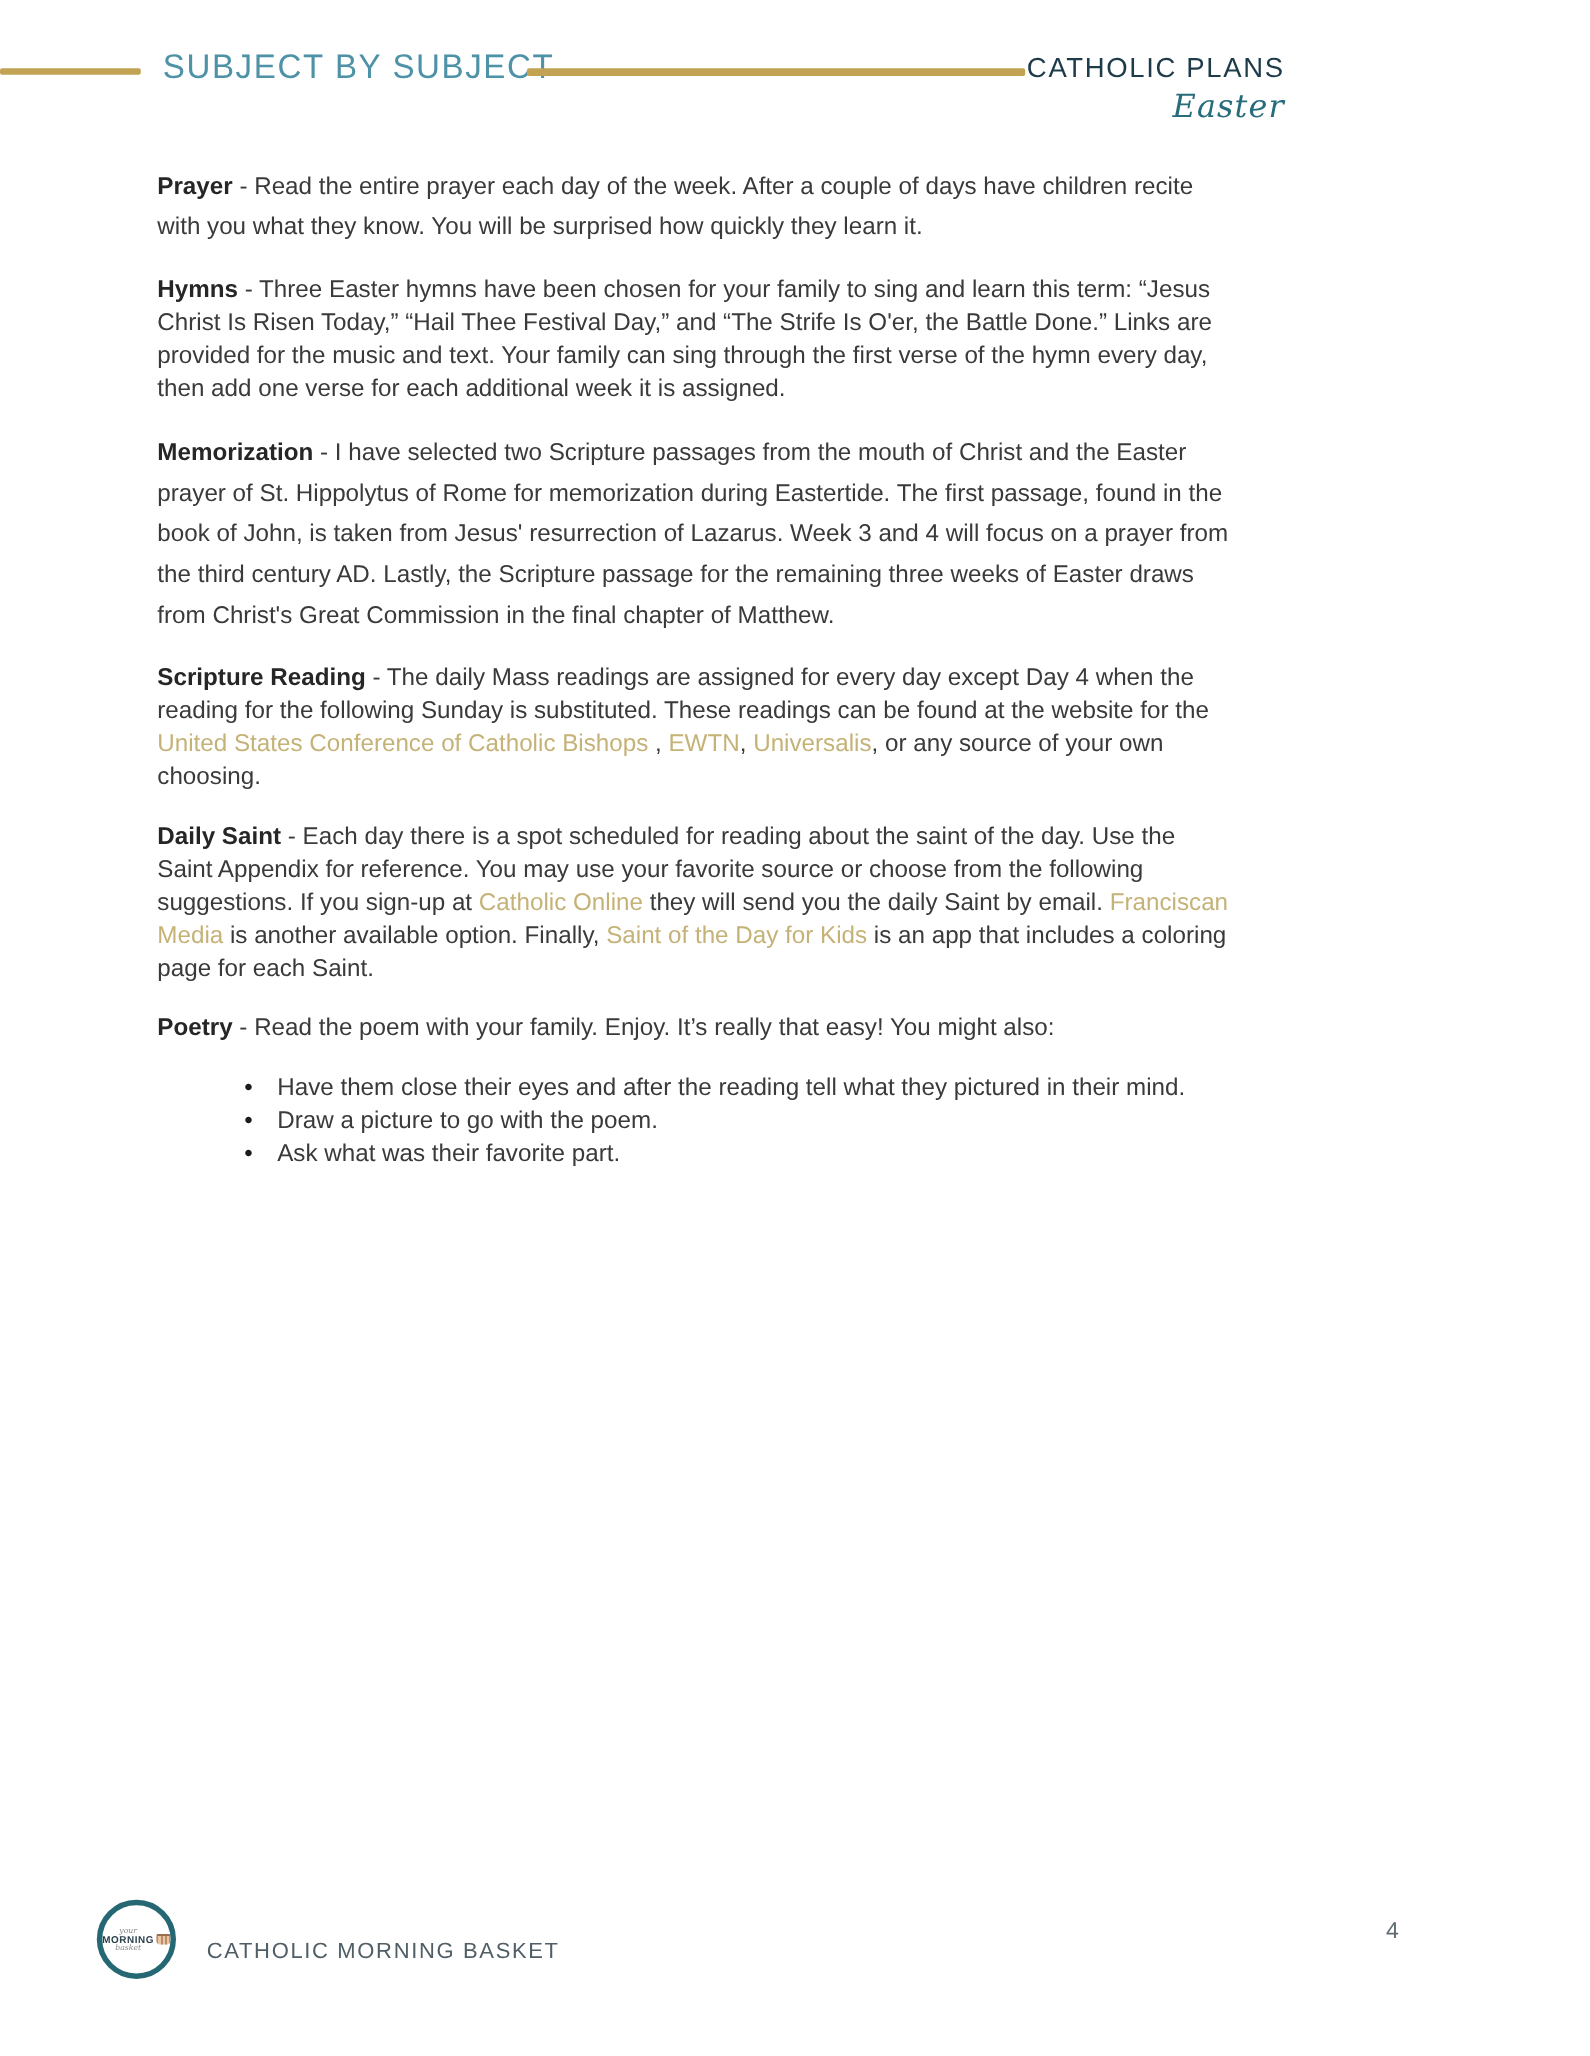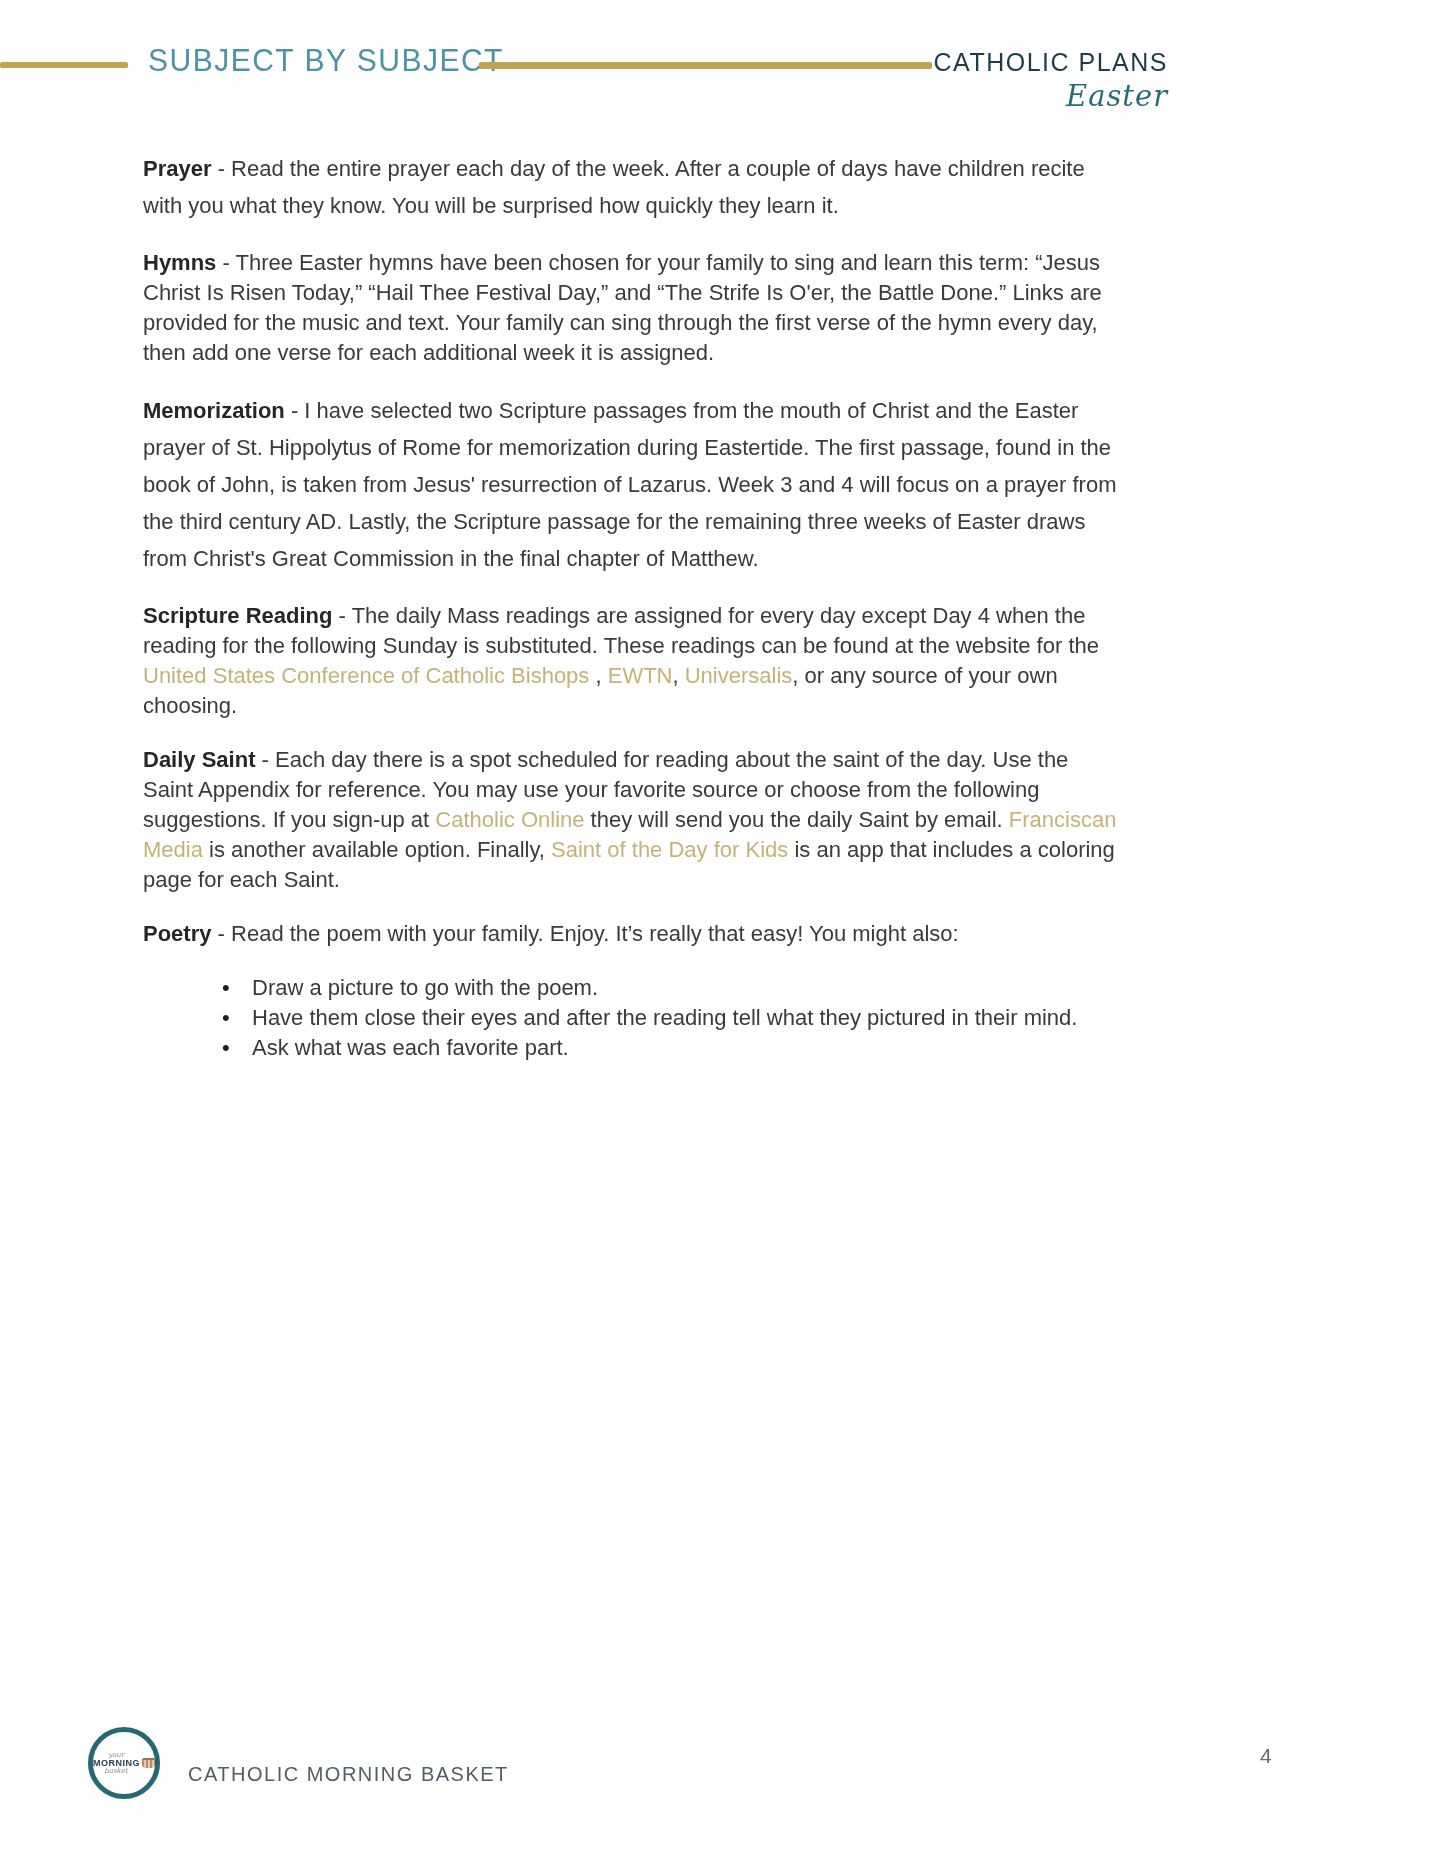--- a/index.html
+++ b/index.html
@@ -125,23 +125,23 @@
 
     <p class="para tight">
       <strong>Daily Saint</strong><span> - Each day there is a spot scheduled for reading about the saint of the day. Use the Saint Appendix for reference. You may use your favorite source or choose from the following suggestions. If you sign-up at </span><a class="glink">Catholic Online</a><span> they will send you the daily Saint by email. </span><a class="glink">Franciscan Media</a><span> is another available option. Finally, </span><a class="glink">Saint of the Day for Kids</a><span> is an app that includes a coloring page for each Saint.</span>
     </p>
 
     <p class="para tight">
       <strong>Poetry</strong><span> - Read the poem with your family. Enjoy. It’s really that easy! You might also:</span>
     </p>
 
     <ul class="bullets">
+      <li><span>Have them close their eyes and after the reading tell what they pictured in their mind.</span></li>
       <li><span>Draw a picture to go with the poem.</span></li>
-      <li><span>Have them close their eyes and after the reading tell what they pictured in their mind.</span></li>
-      <li><span>Ask what was each favorite part.</span></li>
+      <li><span>Ask what was their favorite part.</span></li>
     </ul>
 
   </main>
 
   <footer>
     <div class="logo-circle">
       <div class="logo-inner">
         <div class="logo-text">
           <span class="tiny-script">your</span>
           <span class="tiny-caps">MORNING</span>

